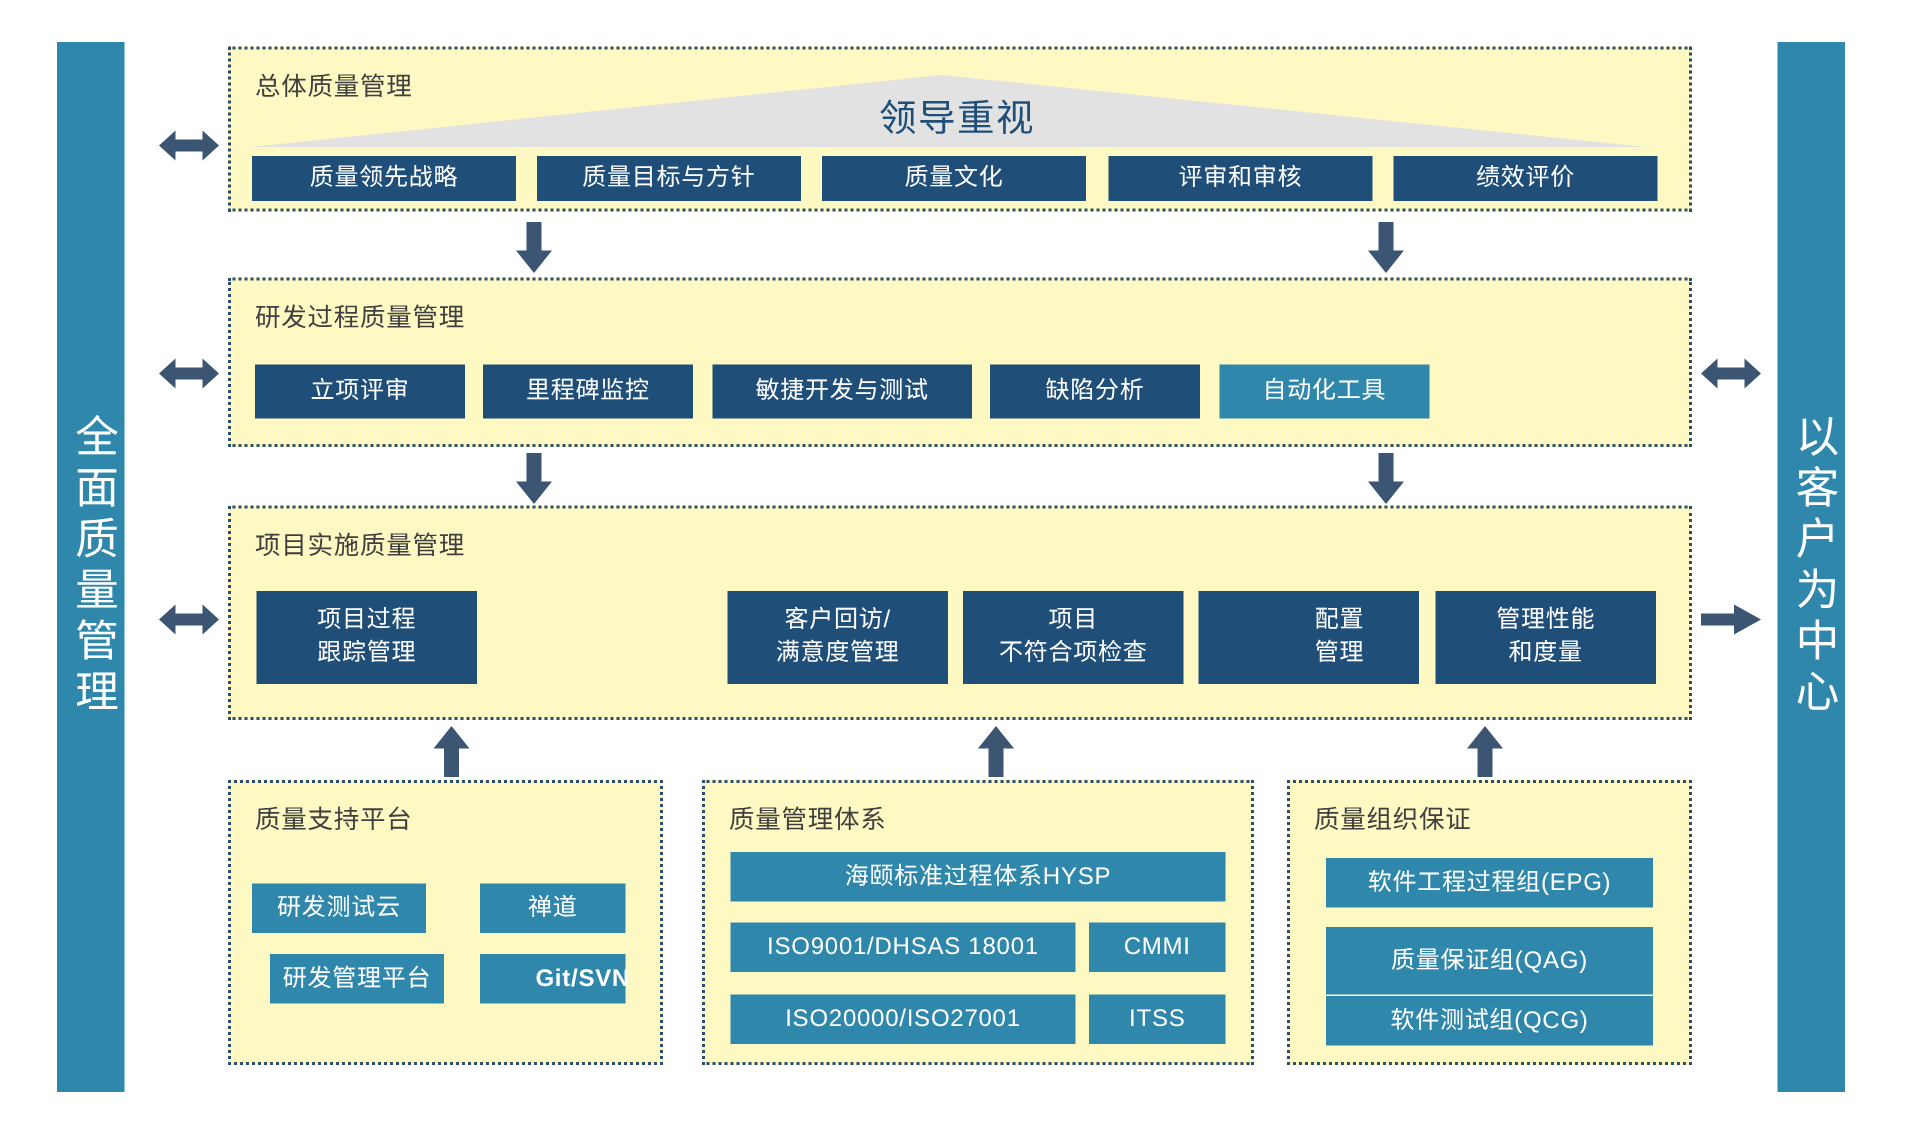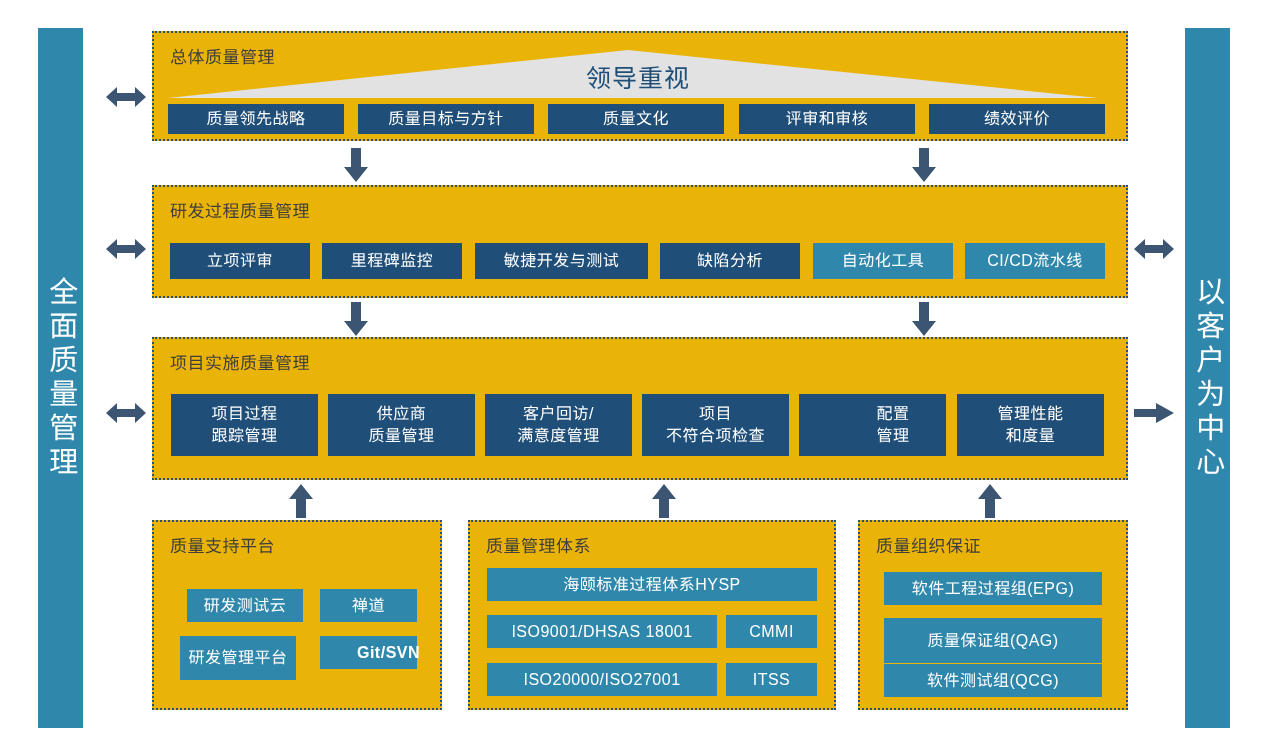--- a/index.html
+++ b/index.html
@@ -40,21 +40,21 @@
     white-space: nowrap;
   }
   #left-bar  { left: 38px;   top: 28px; width: 45px; height: 700px; }
   #right-bar { left: 1185px; top: 28px; width: 45px; height: 700px; }
 
   
   .panel {
     position: absolute;
     border: 2px dotted #2b4f72;
     box-sizing: border-box;
-    background: #eab308;
+    background: #fef9c3;
   }
   .panel-title {
     position: absolute;
     left: 16px;
     top: 10px;
     font-size: 17px;
     color: #3f3f3f;
     white-space: nowrap;
     letter-spacing: 0.5px;
   }
@@ -131,46 +131,43 @@
 
   <div class="panel" id="panel-rnd" style="left:152px; top:185px; width:976px; height:113px;">
     <div class="panel-title">研发过程质量管理</div>
   </div>
 
   <div class="chip navy" style="left:170px; top:243px; width:140px; height:36px;">立项评审</div>
   <div class="chip navy" style="left:322px; top:243px; width:140px; height:36px;">里程碑监控</div>
   <div class="chip navy" style="left:475px; top:243px; width:173px; height:36px;">敏捷开发与测试</div>
   <div class="chip navy" style="left:660px; top:243px; width:140px; height:36px;">缺陷分析</div>
   <div class="chip teal" style="left:813px; top:243px; width:140px; height:36px;">自动化工具</div>
-  <div class="chip teal" style="left:965px; top:243px; width:140px; height:36px;">CI/CD流水线</div>
 
   <div class="panel" id="panel-project" style="left:152px; top:337px; width:976px; height:143px;">
     <div class="panel-title">项目实施质量管理</div>
   </div>
 
   <div class="chip navy" style="left:171px; top:394px; width:147px; height:62px;">项目过程
 跟踪管理</div>
-  <div class="chip navy" style="left:328px; top:394px; width:147px; height:62px;">供应商
-质量管理</div>
   <div class="chip navy" style="left:485px; top:394px; width:147px; height:62px;">客户回访/
 满意度管理</div>
   <div class="chip navy" style="left:642px; top:394px; width:147px; height:62px;">项目
 不符合项检查</div>
   <div class="chip navy" style="left:799px; top:394px; width:147px; height:62px;padding-left:41px;">配置
 管理</div>
   <div class="chip navy" style="left:957px; top:394px; width:147px; height:62px;">管理性能
 和度量</div>
 
   <div class="panel" id="panel-support" style="left:152px; top:520px; width:290px; height:190px;">
     <div class="panel-title">质量支持平台</div>
   </div>
 
-  <div class="chip teal" style="left:187px; top:589px; width:116px; height:33px;">研发测试云</div>
+  <div class="chip teal" style="left:168px; top:589px; width:116px; height:33px;">研发测试云</div>
   <div class="chip teal" style="left:320px; top:589px; width:97px; height:33px;">禅道</div>
-  <div class="chip teal" style="left:180px; top:636px; width:116px; height:44px;">研发管理平台</div>
+  <div class="chip teal" style="left:180px; top:636px; width:116px; height:33px;">研发管理平台</div>
   <div class="chip teal bold" style="left:320px; top:636px; width:97px; height:33px;padding-left:40px;">Git/SVN</div>
 
   <div class="panel" id="panel-system" style="left:468px; top:520px; width:368px; height:190px;">
     <div class="panel-title">质量管理体系</div>
   </div>
 
   <div class="chip teal" style="left:487px; top:568px; width:330px; height:33px;">海颐标准过程体系HYSP</div>
   <div class="chip teal" style="left:487px; top:615px; width:230px; height:33px;">ISO9001/DHSAS 18001</div>
   <div class="chip teal" style="left:726px; top:615px; width:91px; height:33px;">CMMI</div>
   <div class="chip teal" style="left:487px; top:663px; width:230px; height:33px;">ISO20000/ISO27001</div>

